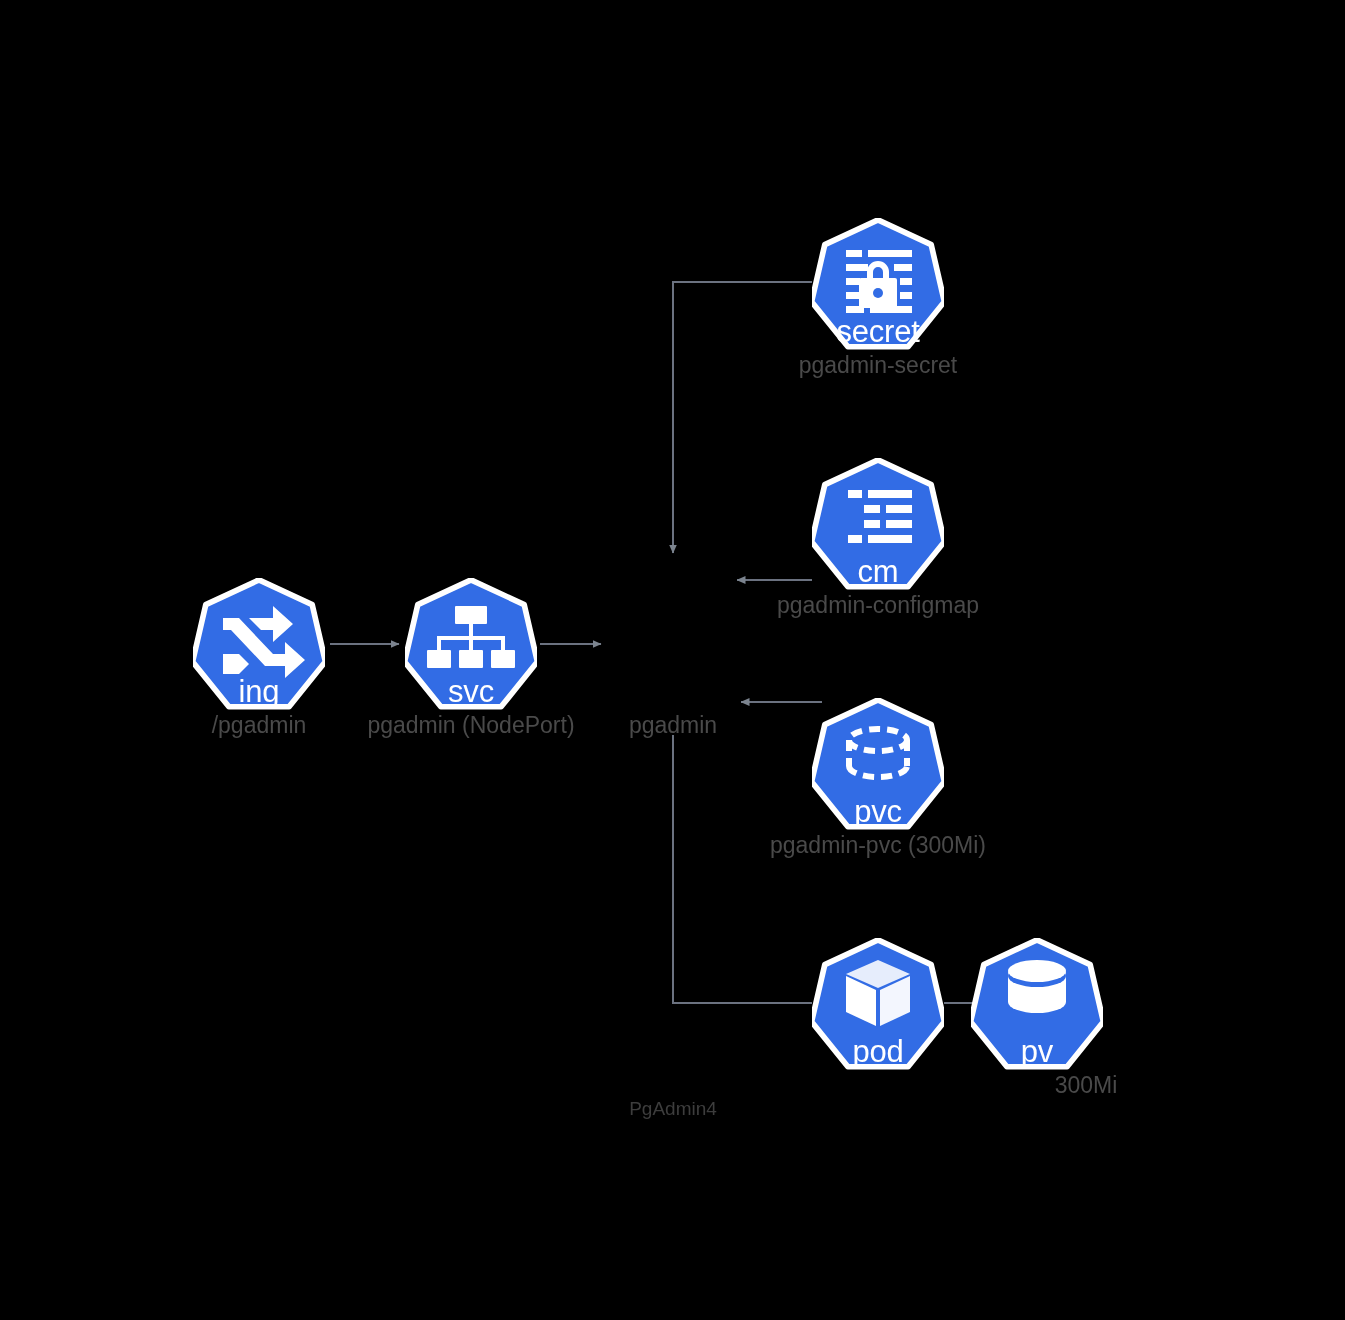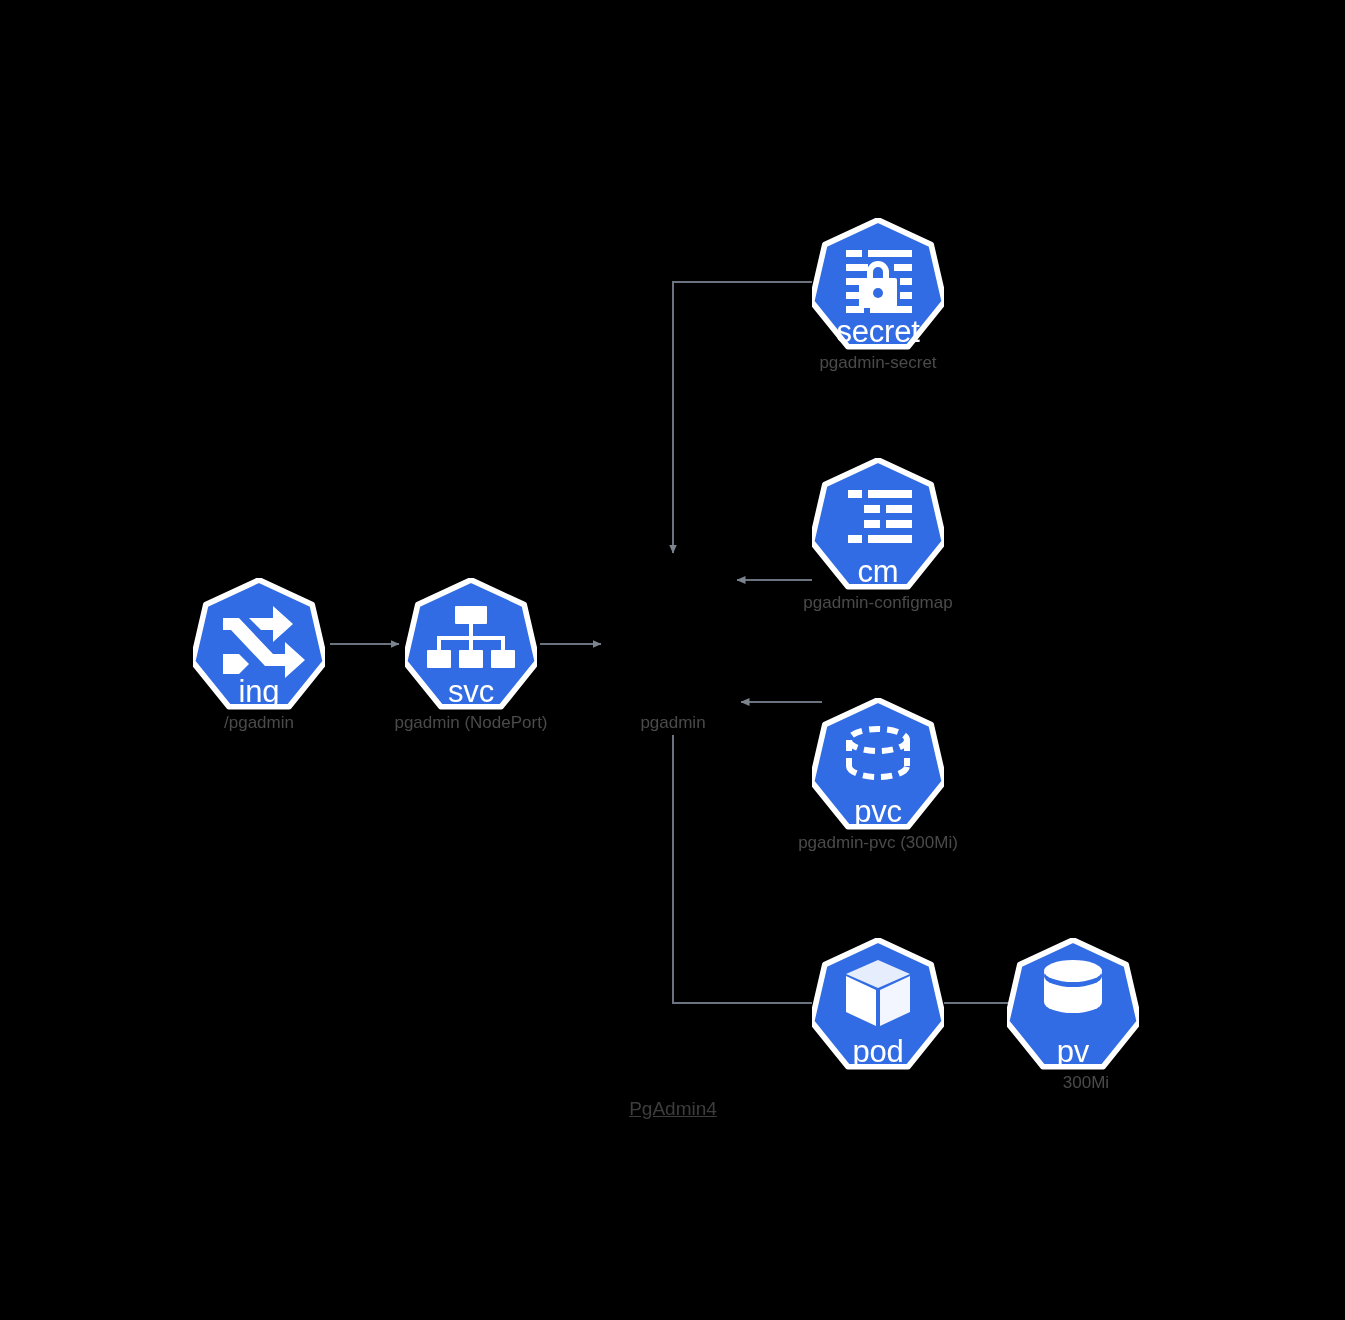--- a/index.html
+++ b/index.html
@@ -54,21 +54,21 @@
     color: #ffffff;
     font-size: 31px;
     font-family: "Liberation Sans", sans-serif;
     letter-spacing: -0.2px;
     line-height: 1;
   }
   .caption {
     position: absolute;
     text-align: center;
     color: #4a4a4a;
-    font-size: 17px;
+    font-size: 23px;
     font-family: "Liberation Sans", sans-serif;
     white-space: nowrap;
     line-height: 1;
   }
   .group-caption {
     position: absolute;
     text-align: center;
     color: #3d3d3d;
     font-size: 19px;
     font-family: "Liberation Sans", sans-serif;
@@ -221,29 +221,29 @@
       <polygon points="66,3 122.6,29.3 136.6,90 98,138 34,138 -4.6,90 9.4,29.3" transform="scale(0.94) translate(4.2,-1)" fill="#326ce5" stroke="#ffffff" stroke-width="6" stroke-linejoin="round"></polygon>
     </svg>
     <svg class="glyph" viewBox="0 0 132 132" xmlns="http://www.w3.org/2000/svg">
       <polygon points="66,22 98,36 66,50 34,36" fill="#ffffff" opacity="0.88"></polygon>
       <polygon points="34,38 64,52 64,88 34,74" fill="#ffffff"></polygon>
       <polygon points="68,52 98,38 98,74 68,88" fill="#ffffff" opacity="0.94"></polygon>
     </svg>
     <div class="kind">pod</div>
   </div>
 
-  <div class="node" style="left:1007px; top:938px;">
+  <div class="node" style="left:971px; top:938px;">
     <svg class="hepta" viewBox="0 0 132 132" xmlns="http://www.w3.org/2000/svg">
       <polygon points="66,3 122.6,29.3 136.6,90 98,138 34,138 -4.6,90 9.4,29.3" transform="scale(0.94) translate(4.2,-1)" fill="#326ce5" stroke="#ffffff" stroke-width="6" stroke-linejoin="round"></polygon>
     </svg>
     <svg class="glyph" viewBox="0 0 132 132" xmlns="http://www.w3.org/2000/svg">
       <path d="M37 36 h58 v28 a29 11 0 0 1 -58 0 z" fill="#ffffff"></path>
       <ellipse cx="66" cy="36" rx="29" ry="11" fill="#ffffff"></ellipse>
       <ellipse cx="66" cy="38" rx="29" ry="11" fill="#326ce5"></ellipse>
       <ellipse cx="66" cy="33" rx="29" ry="11" fill="#ffffff"></ellipse>
     </svg>
     <div class="kind">pv</div>
   </div>
   <div class="caption" style="left:970px; top:1074px; width:232px;">300Mi</div>
 
-  <div class="group-caption" style="left:573px; top:1099px; width:200px;text-decoration:underline;">PgAdmin4</div>
+  <div class="group-caption" style="left:573px; top:1099px; width:200px;">PgAdmin4</div>
 
 </div>
 
 </body></html>

